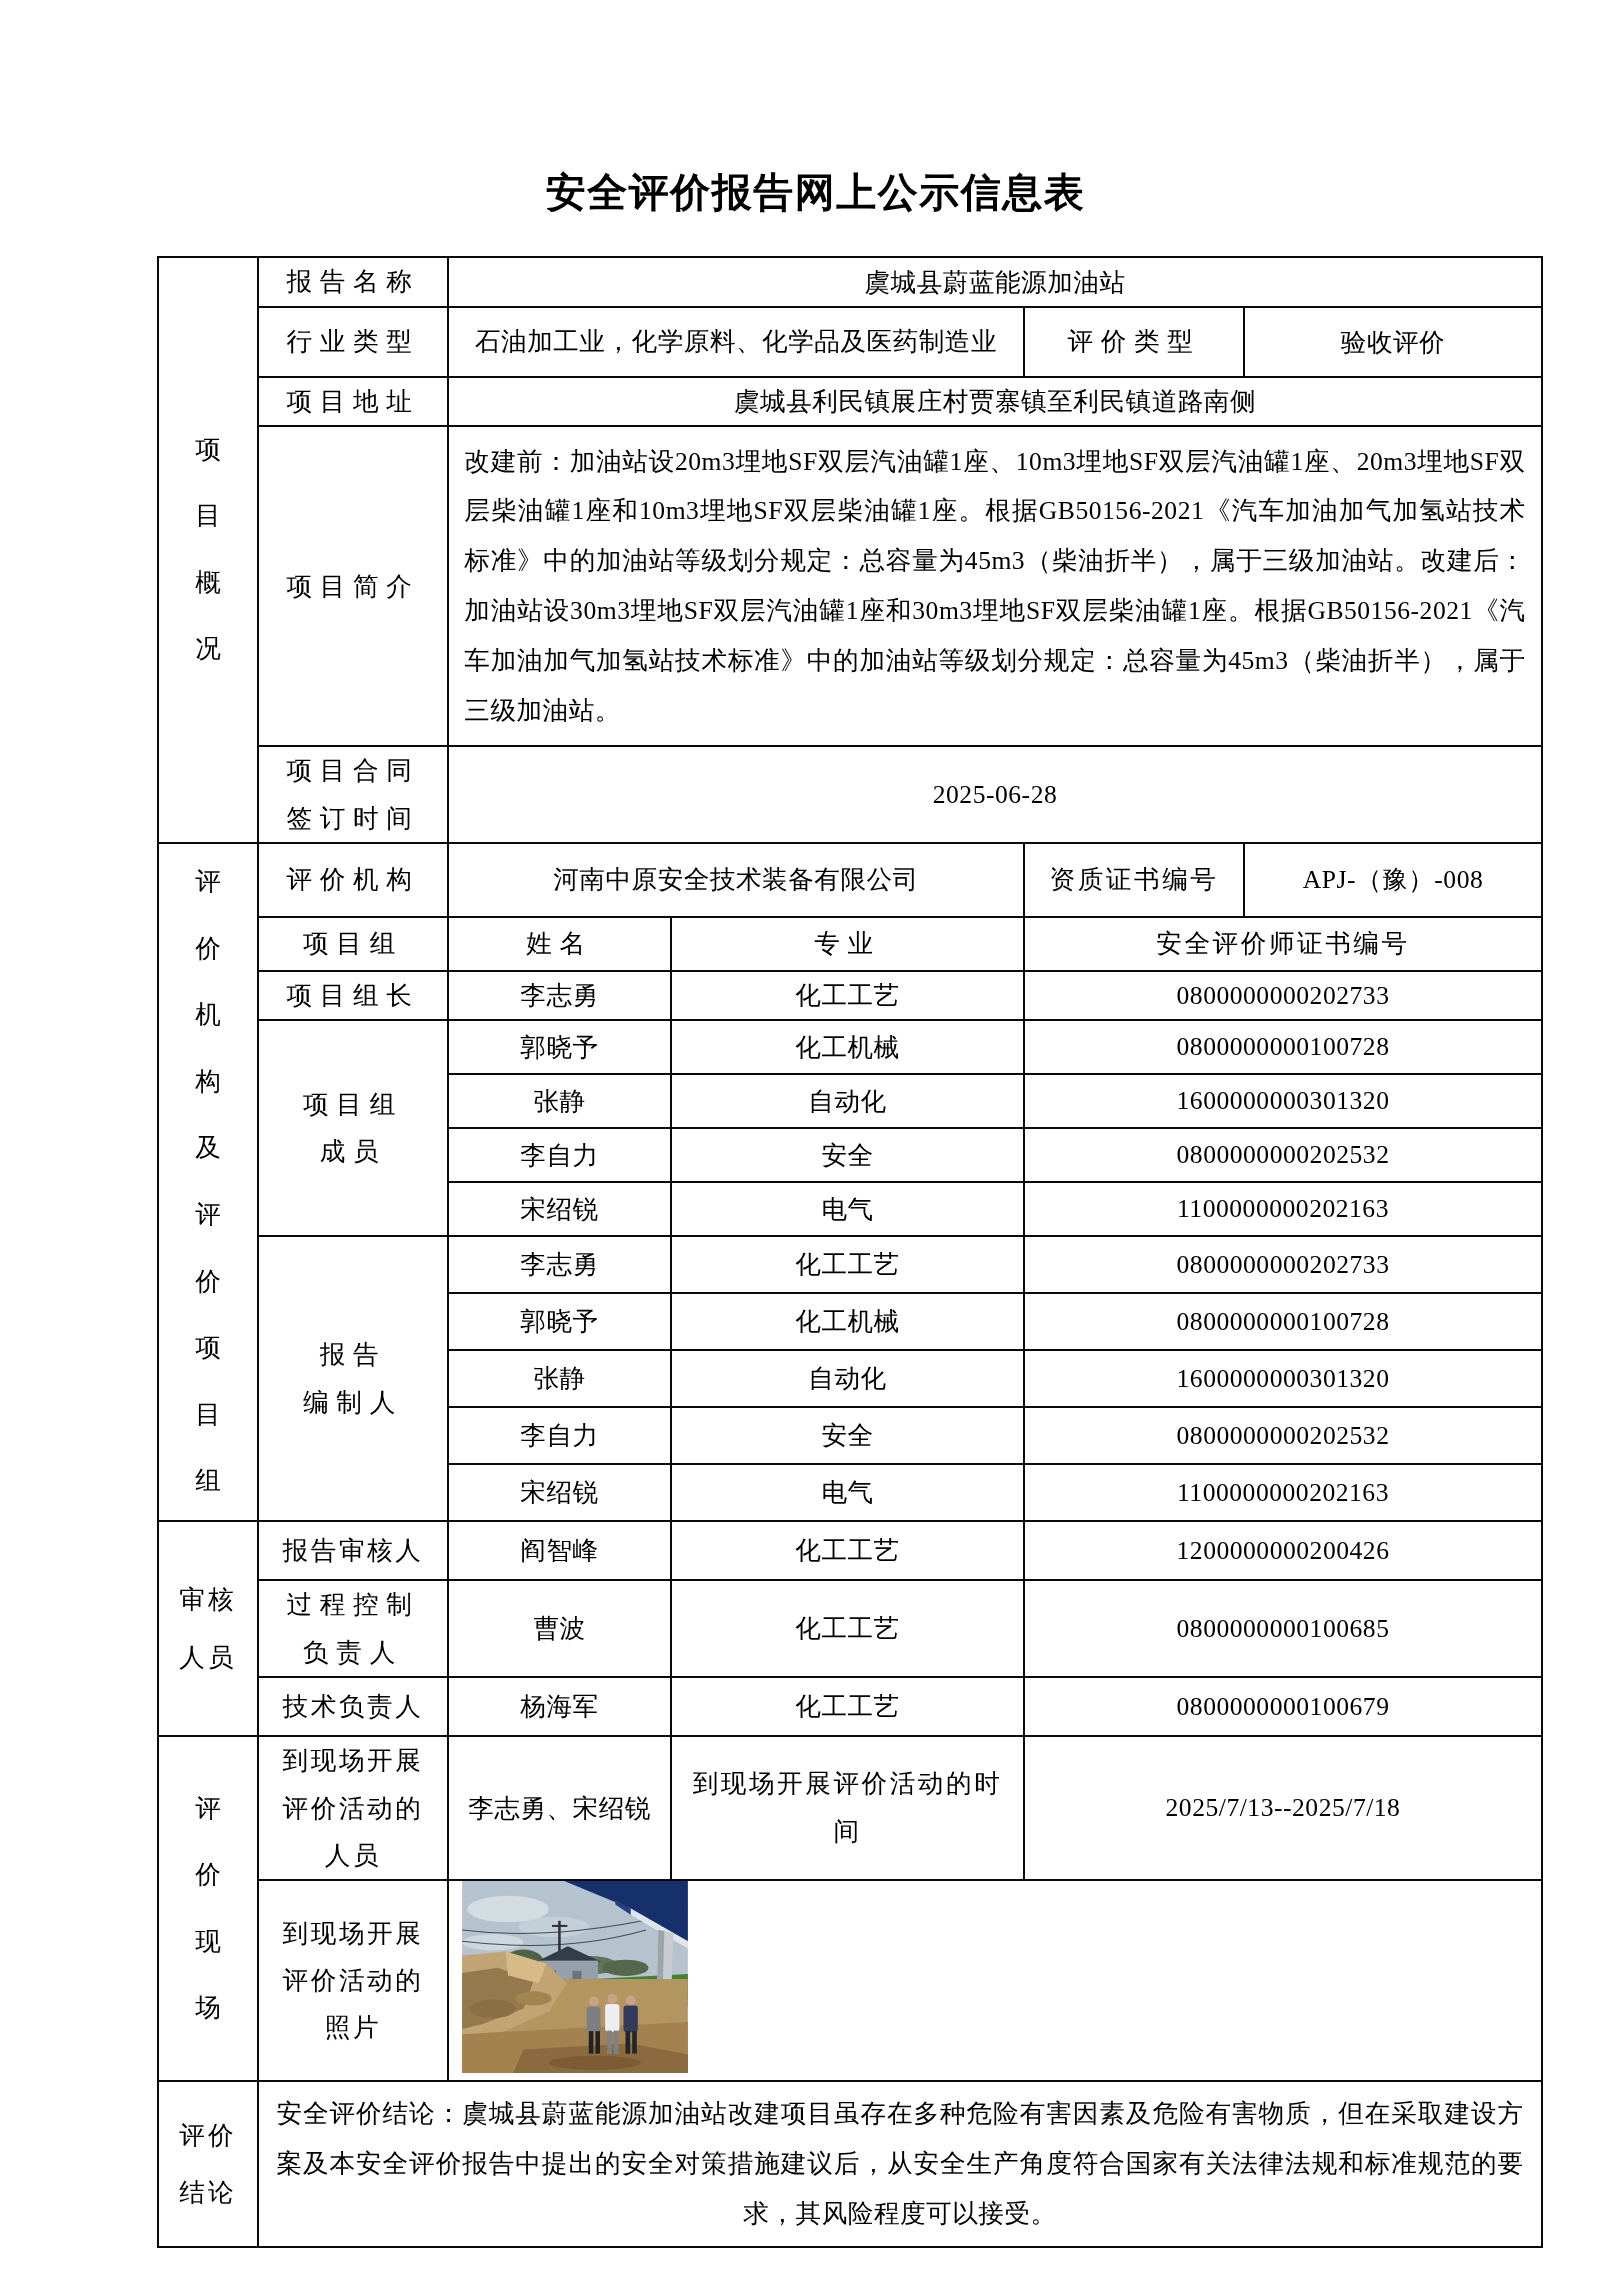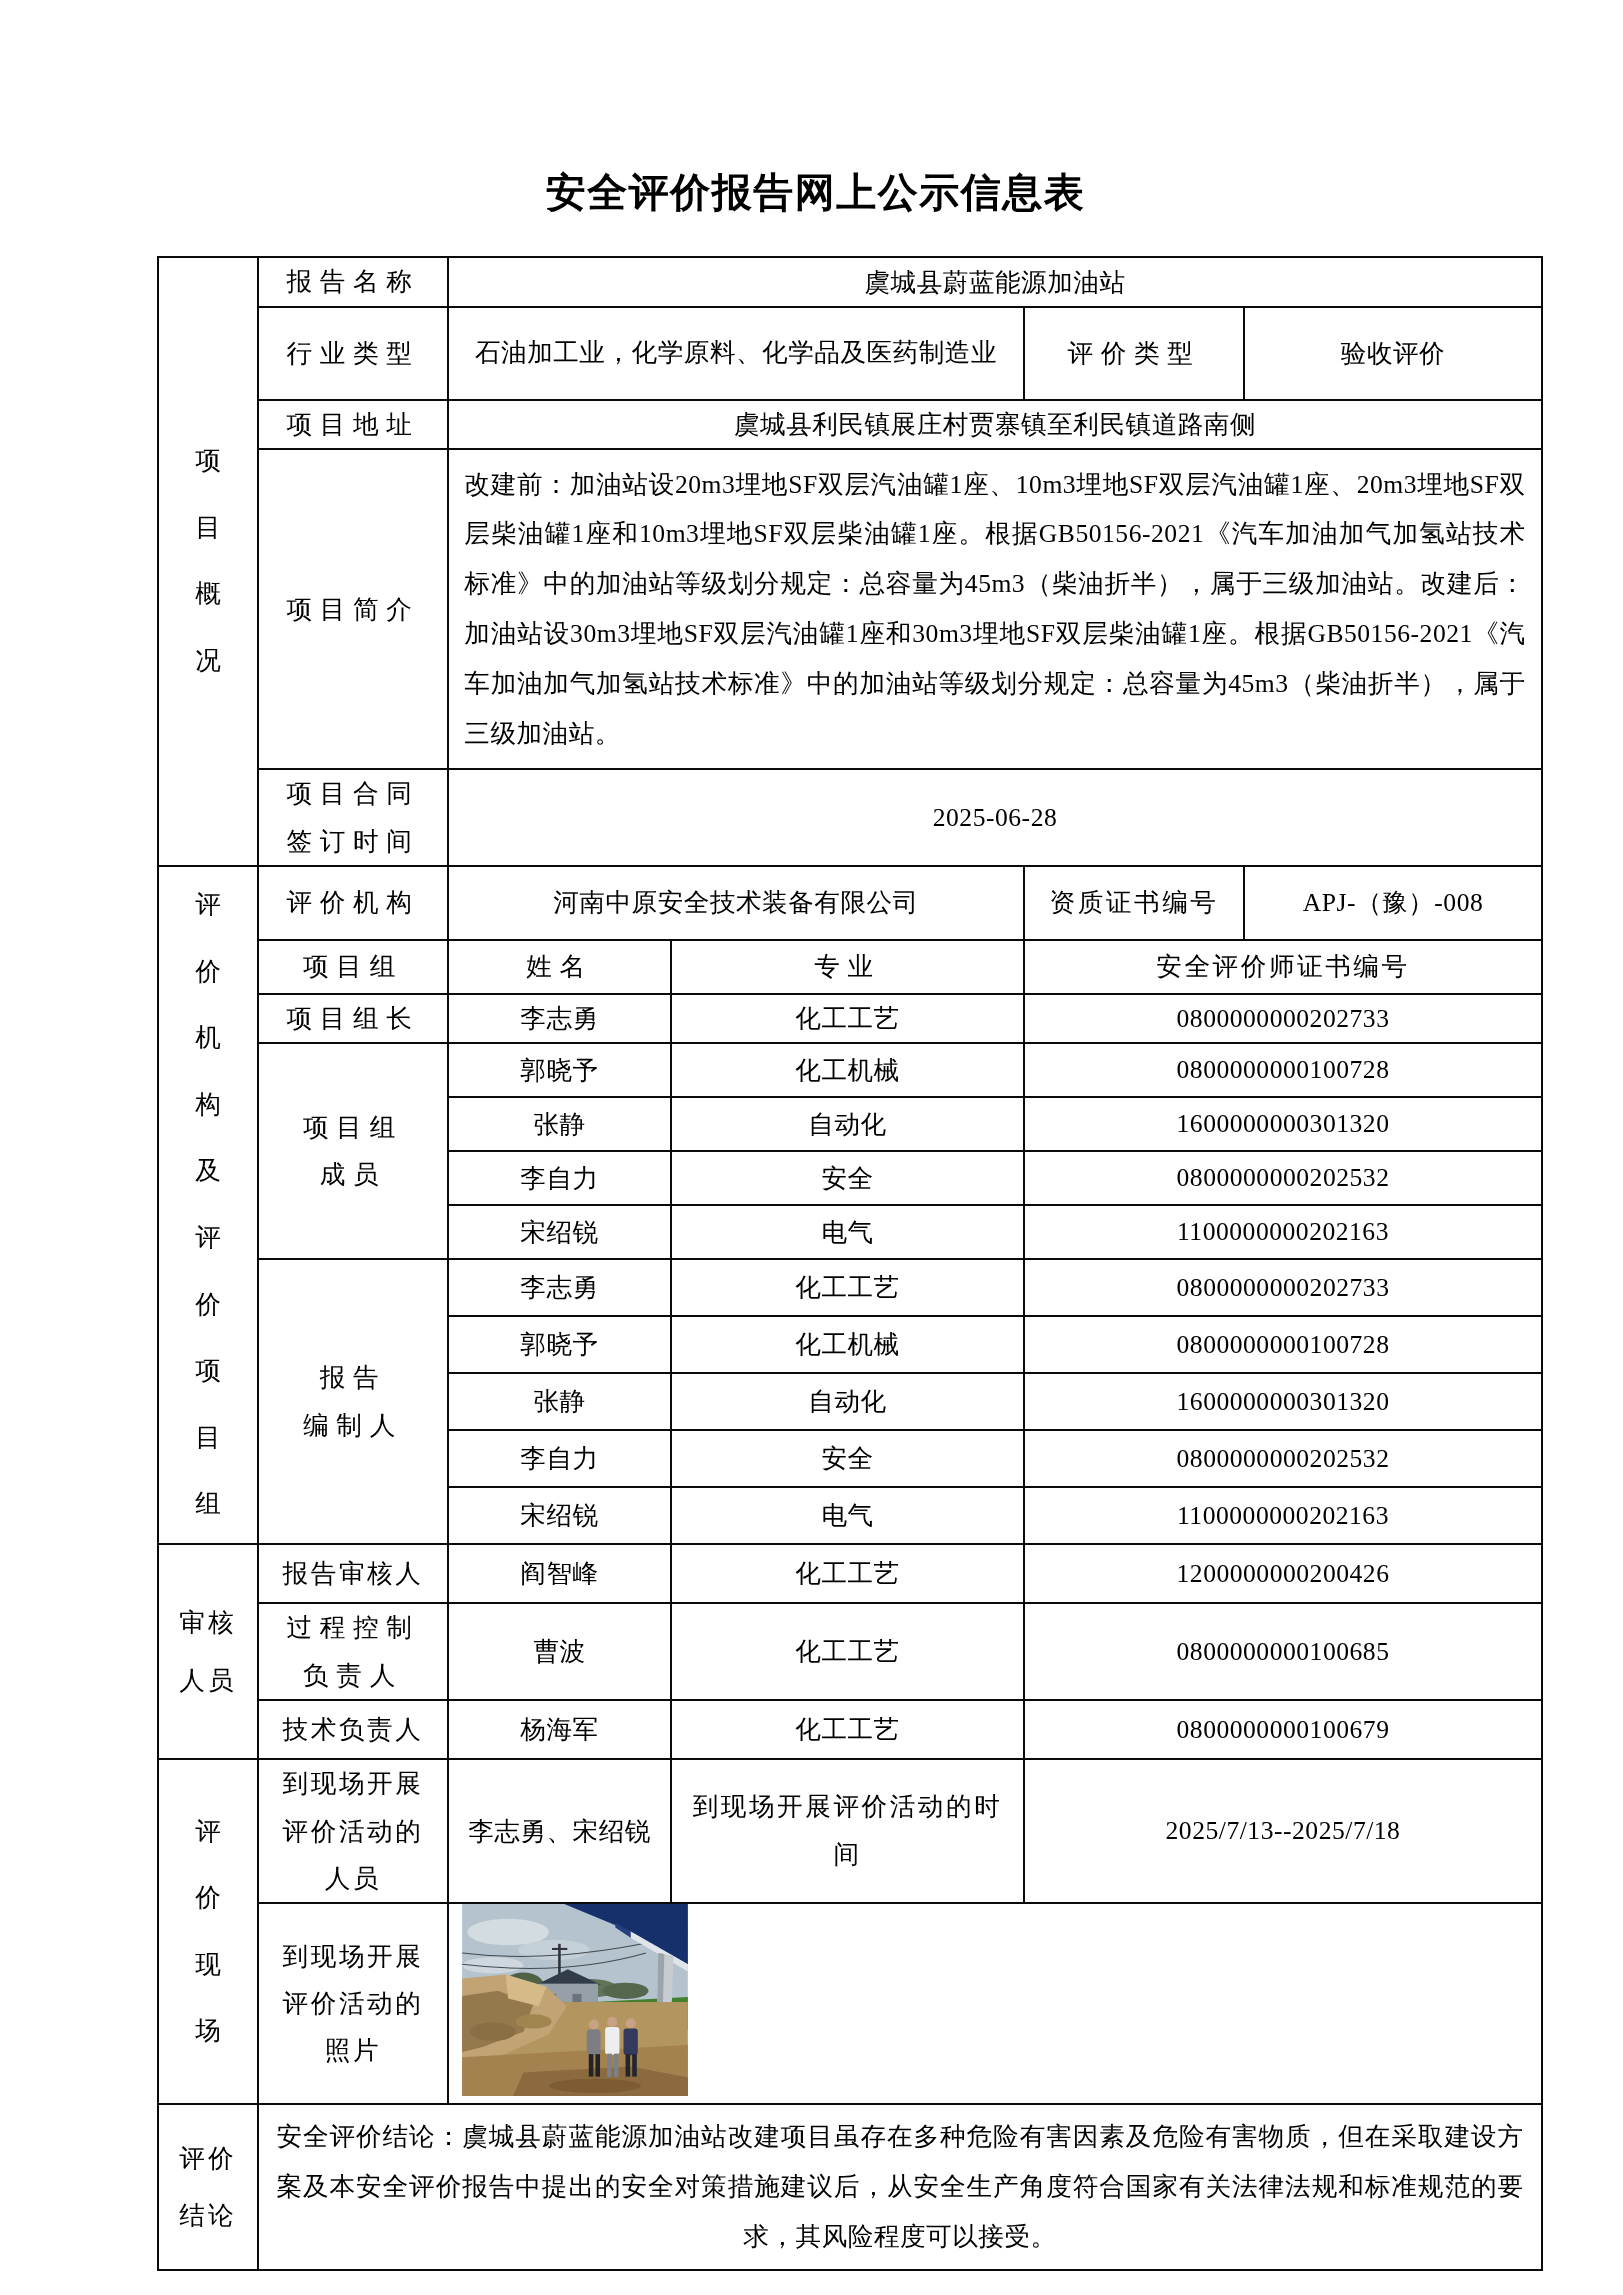--- a/index.html
+++ b/index.html
@@ -79,21 +79,21 @@
 
     <tbody>
         <tr style="height:50px">
       <td rowspan="5" class="vlabel">项
 目
 概
 况</td>
       <td class="lbl">报告名称</td>
       <td colspan="4" class="val">虞城县蔚蓝能源加油站</td>
     </tr>
-    <tr style="height:93px">
+    <tr style="height:70px">
       <td class="lbl">行业类型</td>
       <td colspan="2" class="val" style="padding:0 20.4px; line-height:1.9;margin-left:40px;">石油加工业，化学原料、化学品及医药制造业</td>
       <td class="lbl">评价类型</td>
       <td class="val">验收评价</td>
     </tr>
     <tr style="height:41px">
       <td class="lbl">项目地址</td>
       <td colspan="4" class="val">虞城县利民镇展庄村贾寨镇至利民镇道路南侧</td>
     </tr>
     <tr style="height:225px">

